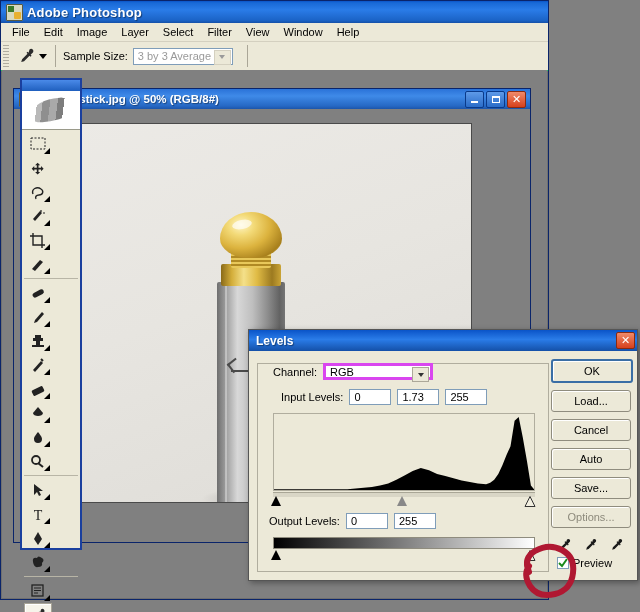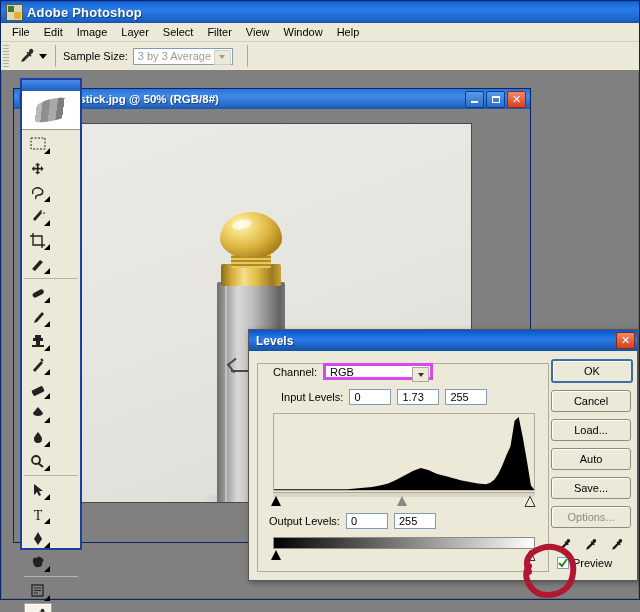--- a/index.html
+++ b/index.html
@@ -4,21 +4,21 @@
 <style>
   html,body{margin:0;padding:0;}
   body{
     width:640px;height:612px;overflow:hidden;
     background:#808080;
     font-family:"Liberation Sans","DejaVu Sans",sans-serif;
     font-size:11px;color:#000;
     position:relative;
   }
   .app-window{
-    position:absolute;left:0;top:0;width:640px;height:600px;
+    position:absolute;left:0;top:0;width:549px;height:600px;
     border:1px solid #0a246a;box-sizing:border-box;background:#6f6f6f;
   }
   
   .titlebar{
     height:22px;
     background:linear-gradient(to bottom,#0a54c8 0%,#1869d6 8%,#2a7ce8 40%,#1b63c6 88%,#1450a8 100%);
     display:flex;align-items:center;padding:0 3px;position:relative;
   }
   .title-icon{
     width:15px;height:15px;margin:0 4px 0 2px;position:relative;flex:0 0 auto;
@@ -545,22 +545,22 @@
             <div class="knob white" style="left:251px;top:1px;">
               <svg width="12" height="11">
                   <path d="M6 0.5 L11 10.5 L1 10.5 Z" fill="#f2efe0" stroke="#333" stroke-width="1"></path>
                 </svg>
             </div>
           </div>
         </div>
 
         <div class="lv-right">
           <div class="btn primary">OK</div>
+          <div class="btn">Load...</div>
           <div class="btn">Cancel</div>
-          <div class="btn">Load...</div>
           <div class="btn">Auto</div>
           <div class="btn">Save...</div>
           <div class="btn disabled">Options...</div>
           <div class="droppers">
             <span>
               <svg width="17" height="17">
                   <path d="M11 2.5c.8 -.8 2 -.8 2.6 0c.7 .7 .7 1.9 0 2.6l-1.7 1.6l.8 .8l-.9 .9l-.8 -.8l-4.4 4.4l-2.4 .7l.7 -2.4l4.4 -4.4l-.8 -.8l.9 -.9l.8 .8z" fill="#1a1a1a"></path>
                 </svg>
             </span>
             <span>

